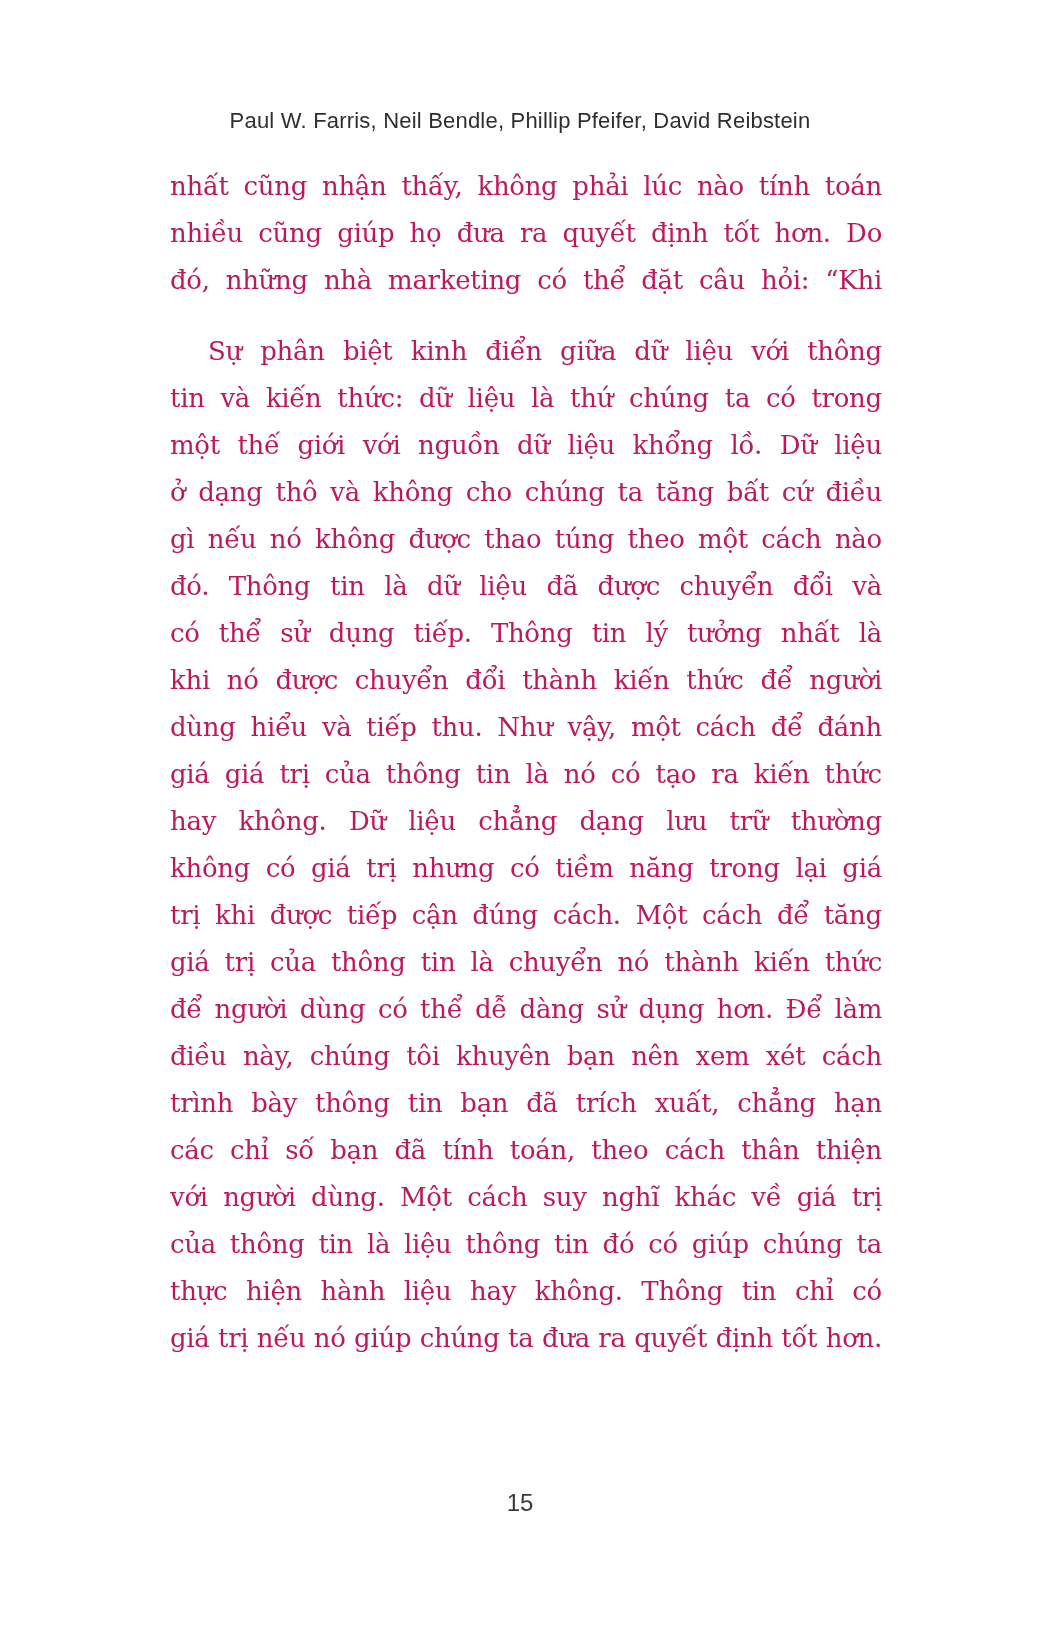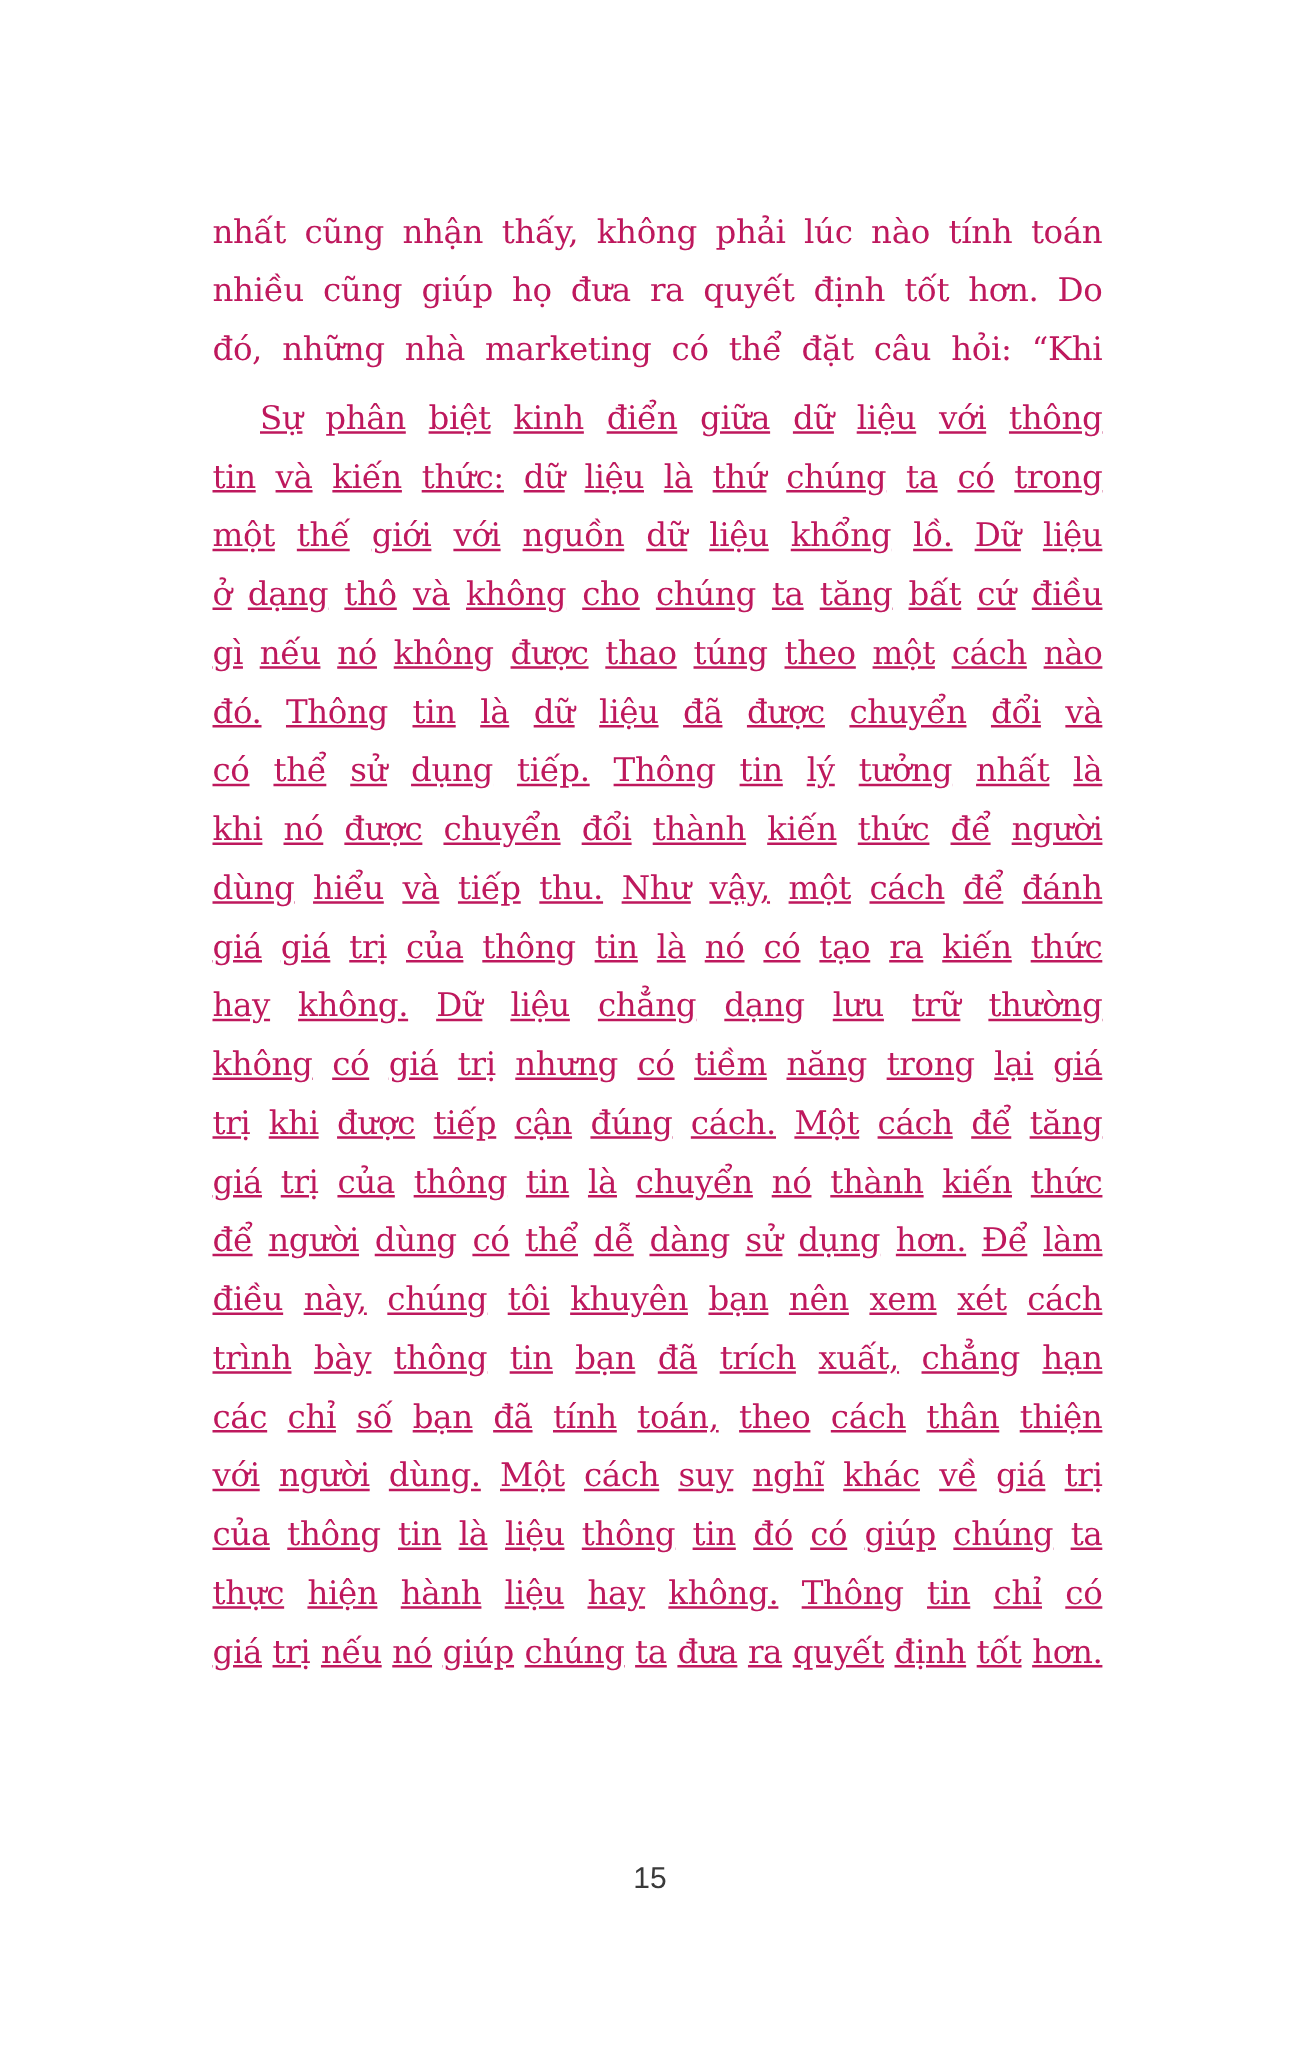--- a/index.html
+++ b/index.html
@@ -30,21 +30,21 @@
   .body-text {
     position: absolute;
     left: 170px;
     top: 163px;
     width: 712px;
     color: #be185d;
     font-size: 26px;
     letter-spacing: -0.3px;
   }
   .para { margin: 0; padding: 0; }
-  .para + .para { margin-top: 8px; text-decoration: underline; }
+  .para + .para { margin-top: 24px; }
   .line {
     height: 47px;
     line-height: 47px;
   }
   .line.just {
     display: flex;
     justify-content: space-between;
     align-items: baseline;
   }
   .line.plain {
@@ -63,20 +63,21 @@
     font-family: "Liberation Sans", sans-serif;
     font-size: 24px;
     line-height: 34px;
     color: #3a3a3a;
   }
 </style>
 </head>
 <body>
 
 <div class="page">
+  <div class="running-head">Paul W. Farris, Neil Bendle, Phillip Pfeifer, David Reibstein</div>
 
   <div class="body-text">
       <div class="para">
         <div class="line just">
           <span class="w">nhất</span>
           <span class="w">cũng</span>
           <span class="w">nhận</span>
           <span class="w">thấy,</span>
           <span class="w">không</span>
           <span class="w">phải</span>

